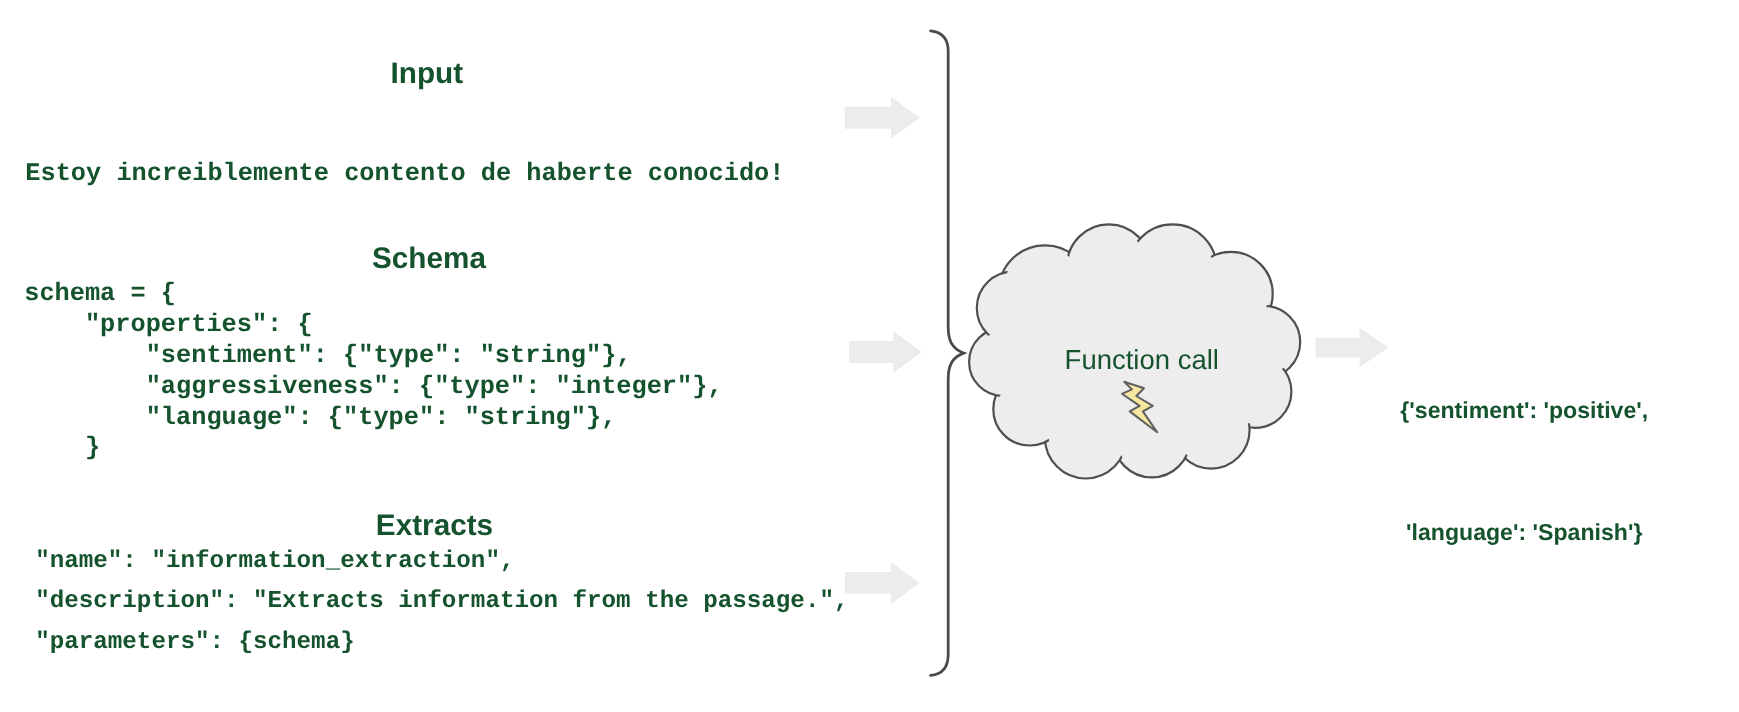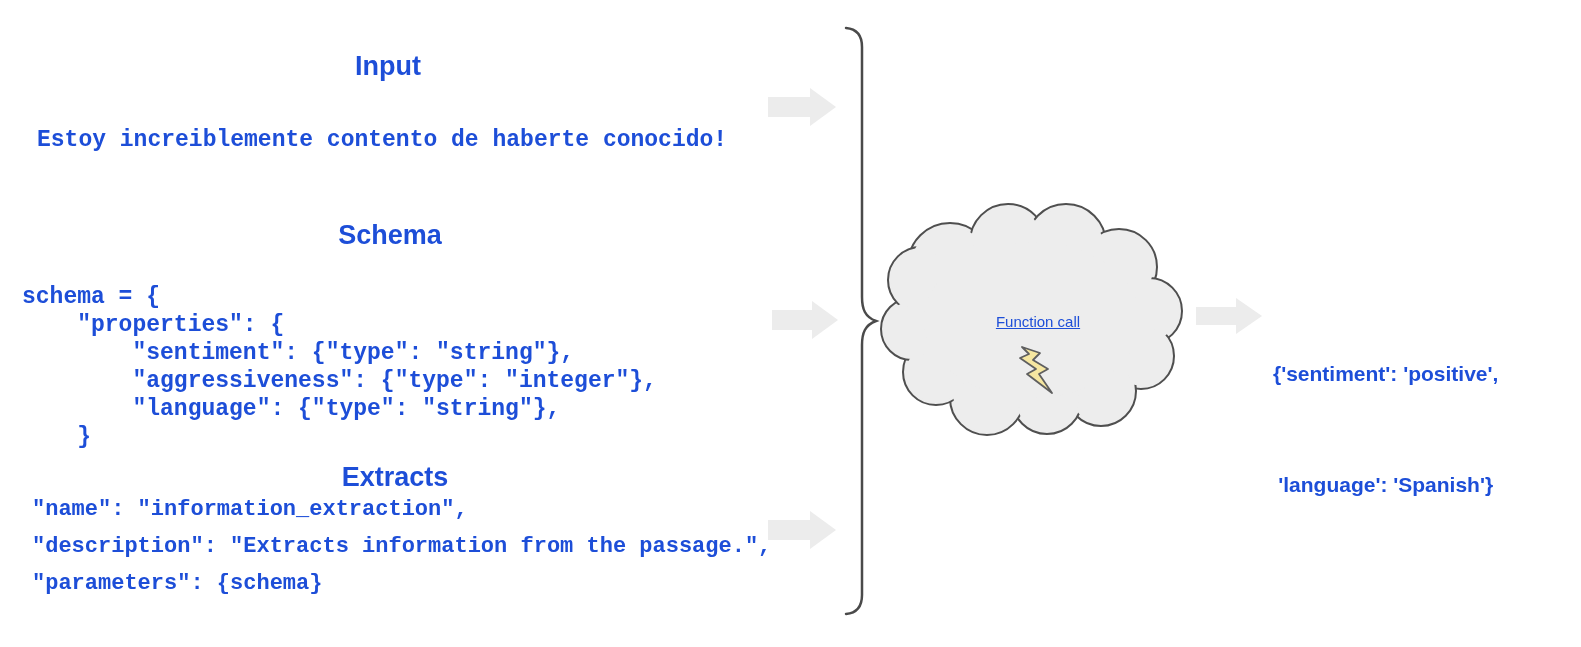--- a/index.html
+++ b/index.html
@@ -1,40 +1,40 @@
 <!DOCTYPE html>
 <html style="--arrow-fill: #ececec; --cloud-fill: #ededed; --cloud-stroke: #4f4f4f; --brace-stroke: #4a4a4a; --bolt-fill: #f6e7a1; --bolt-stroke: #5f5f5f;"><head>
 <meta charset="utf-8">
 <style>
   html,body{margin:0;padding:0;background:#fff;}
   .canvas{
     position:relative;
     width:1581px;height:647px;
     background:#fff;
     font-family:"Liberation Sans","DejaVu Sans",sans-serif;
-    color:#1d4ed8;
+    color:#14532d;
     overflow:hidden;
   }
   .abs{position:absolute;}
   .heading{
     font-weight:bold;
     font-size:27px;
     text-align:center;
     letter-spacing:0;
   }
   .code{
     font-family:"Liberation Mono","DejaVu Sans Mono",monospace;
     font-weight:bold;
     white-space:pre;
   }
   .input-code{font-size:23px;line-height:29px;}
   .schema-code{font-size:23px;line-height:28px;}
   .fn-line{font-size:22px;line-height:24px;}
   .llm-title{font-size:29px;font-weight:bold;text-align:center;}
-  .llm-subtitle{font-size:15px;text-align:center;text-decoration:underline;}
+  .llm-subtitle{font-size:25px;text-align:center;}
   .output-text{
     font-size:21px;
     font-weight:bold;
     line-height:37px;
     white-space:pre;
   }
   svg.overlay{position:absolute;left:0;top:0;}
   .arrow{fill:var(--arrow-fill,#ececec);}
   .brace{stroke:var(--brace-stroke,#4a4a4a);stroke-width:2.5;fill:none;stroke-linecap:round;}
   .cloud-bump{fill:var(--cloud-fill,#ededed);stroke:var(--cloud-stroke,#4f4f4f);stroke-width:2;}
@@ -89,28 +89,28 @@
       <polygon class="bolt" points="1022,347 1040,353 1033,360 1048,369 1039,374 1052,393
                        1027,374 1036,369 1020,358 1029,354"></polygon>
     </g>
 
     <polygon class="arrow" points="1196,307 1236,307 1236,298 1262,316 1236,334 1236,325 1196,325"></polygon>
   </svg>
 
   <div class="abs" style="left:25px;top:51px;width:726px;">
     <div class="heading">Input</div>
   </div>
-  <div class="abs code input-code" style="left:23px;top:68px;margin-left:14px;">
+  <div class="abs code input-code" style="left:23px;top:86px;">
     <div>Estoy increiblemente contento de haberte conocido!</div>
   </div>
 
   <div class="abs" style="left:27px;top:220px;width:726px;">
     <div class="heading">Schema</div>
   </div>
-  <div class="abs code schema-code" style="left:22px;top:253px;margin-top:30px;">schema = {
+  <div class="abs code schema-code" style="left:22px;top:253px;">schema = {
     "properties": {
         "sentiment": {"type": "string"},
         "aggressiveness": {"type": "integer"},
         "language": {"type": "string"},
     }</div>
 
   <div class="abs" style="left:32px;top:462px;width:726px;">
     <div class="heading">Extracts</div>
   </div>
   <div class="abs code fn-line" style="left:32px;top:498px;">"name": "information_extraction",</div>

